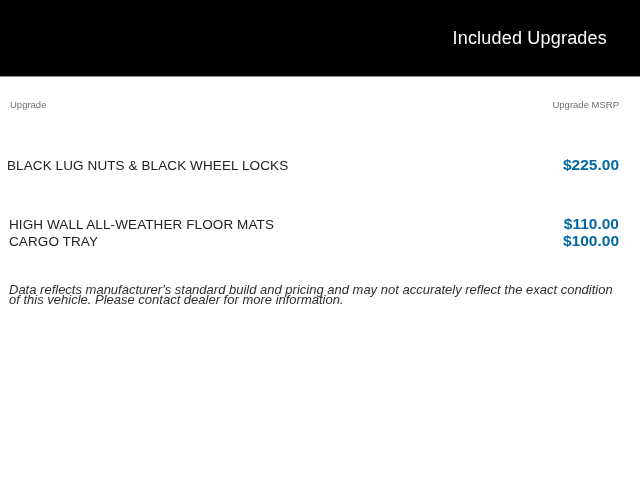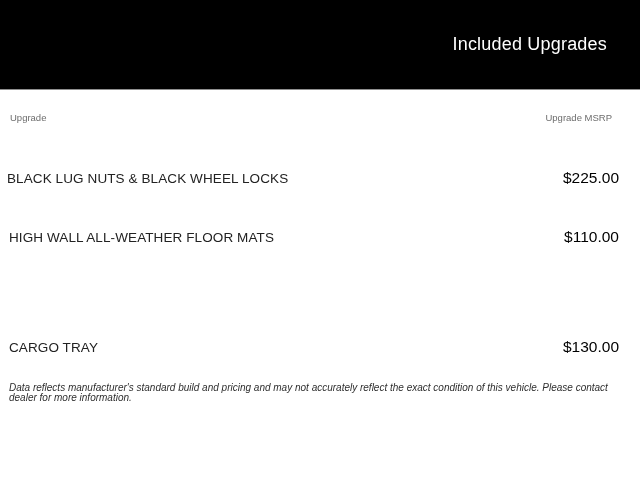--- a/index.html
+++ b/index.html
@@ -10,69 +10,69 @@
     height: 480px;
     overflow: hidden;
   }
   .panel {
     width: 640px;
     height: 480px;
     background: #ffffff;
     position: relative;
   }
   .header {
-    height: 90px;
+    height: 77px;
     background: #000000;
     display: flex;
     align-items: center;
     justify-content: flex-end;
     padding-right: 33px;
     border-bottom: 1.5px solid #8f8f8f;
   }
   .header-title {
     color: #ffffff;
     font-size: 18px;
     font-weight: 400;
     letter-spacing: 0.2px;
   }
   .col-headers {
     margin-top: 22px;
-    padding: 0 28px 0 10px;
+    padding: 0 21px 0 10px;
     display: flex;
     justify-content: space-between;
     font-size: 9.5px;
     line-height: 11px;
     color: #6d6d6d;
   }
   .upgrade-row {
     display: flex;
     justify-content: space-between;
     align-items: baseline;
     padding: 0 21px 0 9px;
     height: 17px;
     line-height: 17px;
   }
   .row-1 { margin-top: 46px; padding-left: 7px; }
   .row-2 { margin-top: 42px; }
-  .row-3 { margin-top: 93px; }
+  .row-3 { }
   .upgrade-name {
     font-size: 13.5px;
     color: #222222;
     font-weight: 400;
     letter-spacing: 0.1px;
   }
   .upgrade-price {
     font-size: 15.5px;
-    color: #000000;
-    font-weight: 400;
+    color: #0369a1;
+    font-weight: 700;
   }
   .disclaimer {
-    margin-top: 28px;
+    margin-top: 36px;
     padding: 0 21px 0 9px;
-    font-size: 10px;
+    font-size: 13px;
     line-height: 10px;
     font-style: italic;
     color: #2e2e2e;
   }
 </style>
 </head>
 <body>
 
 <div class="panel">
 
@@ -90,18 +90,18 @@
     <span class="upgrade-price">$225.00</span>
   </div>
 
   <div class="upgrade-row row-2">
     <span class="upgrade-name">HIGH WALL ALL-WEATHER FLOOR MATS</span>
     <span class="upgrade-price">$110.00</span>
   </div>
 
   <div class="upgrade-row row-3">
     <span class="upgrade-name">CARGO TRAY</span>
-    <span class="upgrade-price">$130.00</span>
+    <span class="upgrade-price">$100.00</span>
   </div>
 
   <div class="disclaimer">Data reflects manufacturer's standard build and pricing and may not accurately reflect the exact condition of this vehicle. Please contact dealer for more information.</div>
 
 </div>
 
 </body></html>

